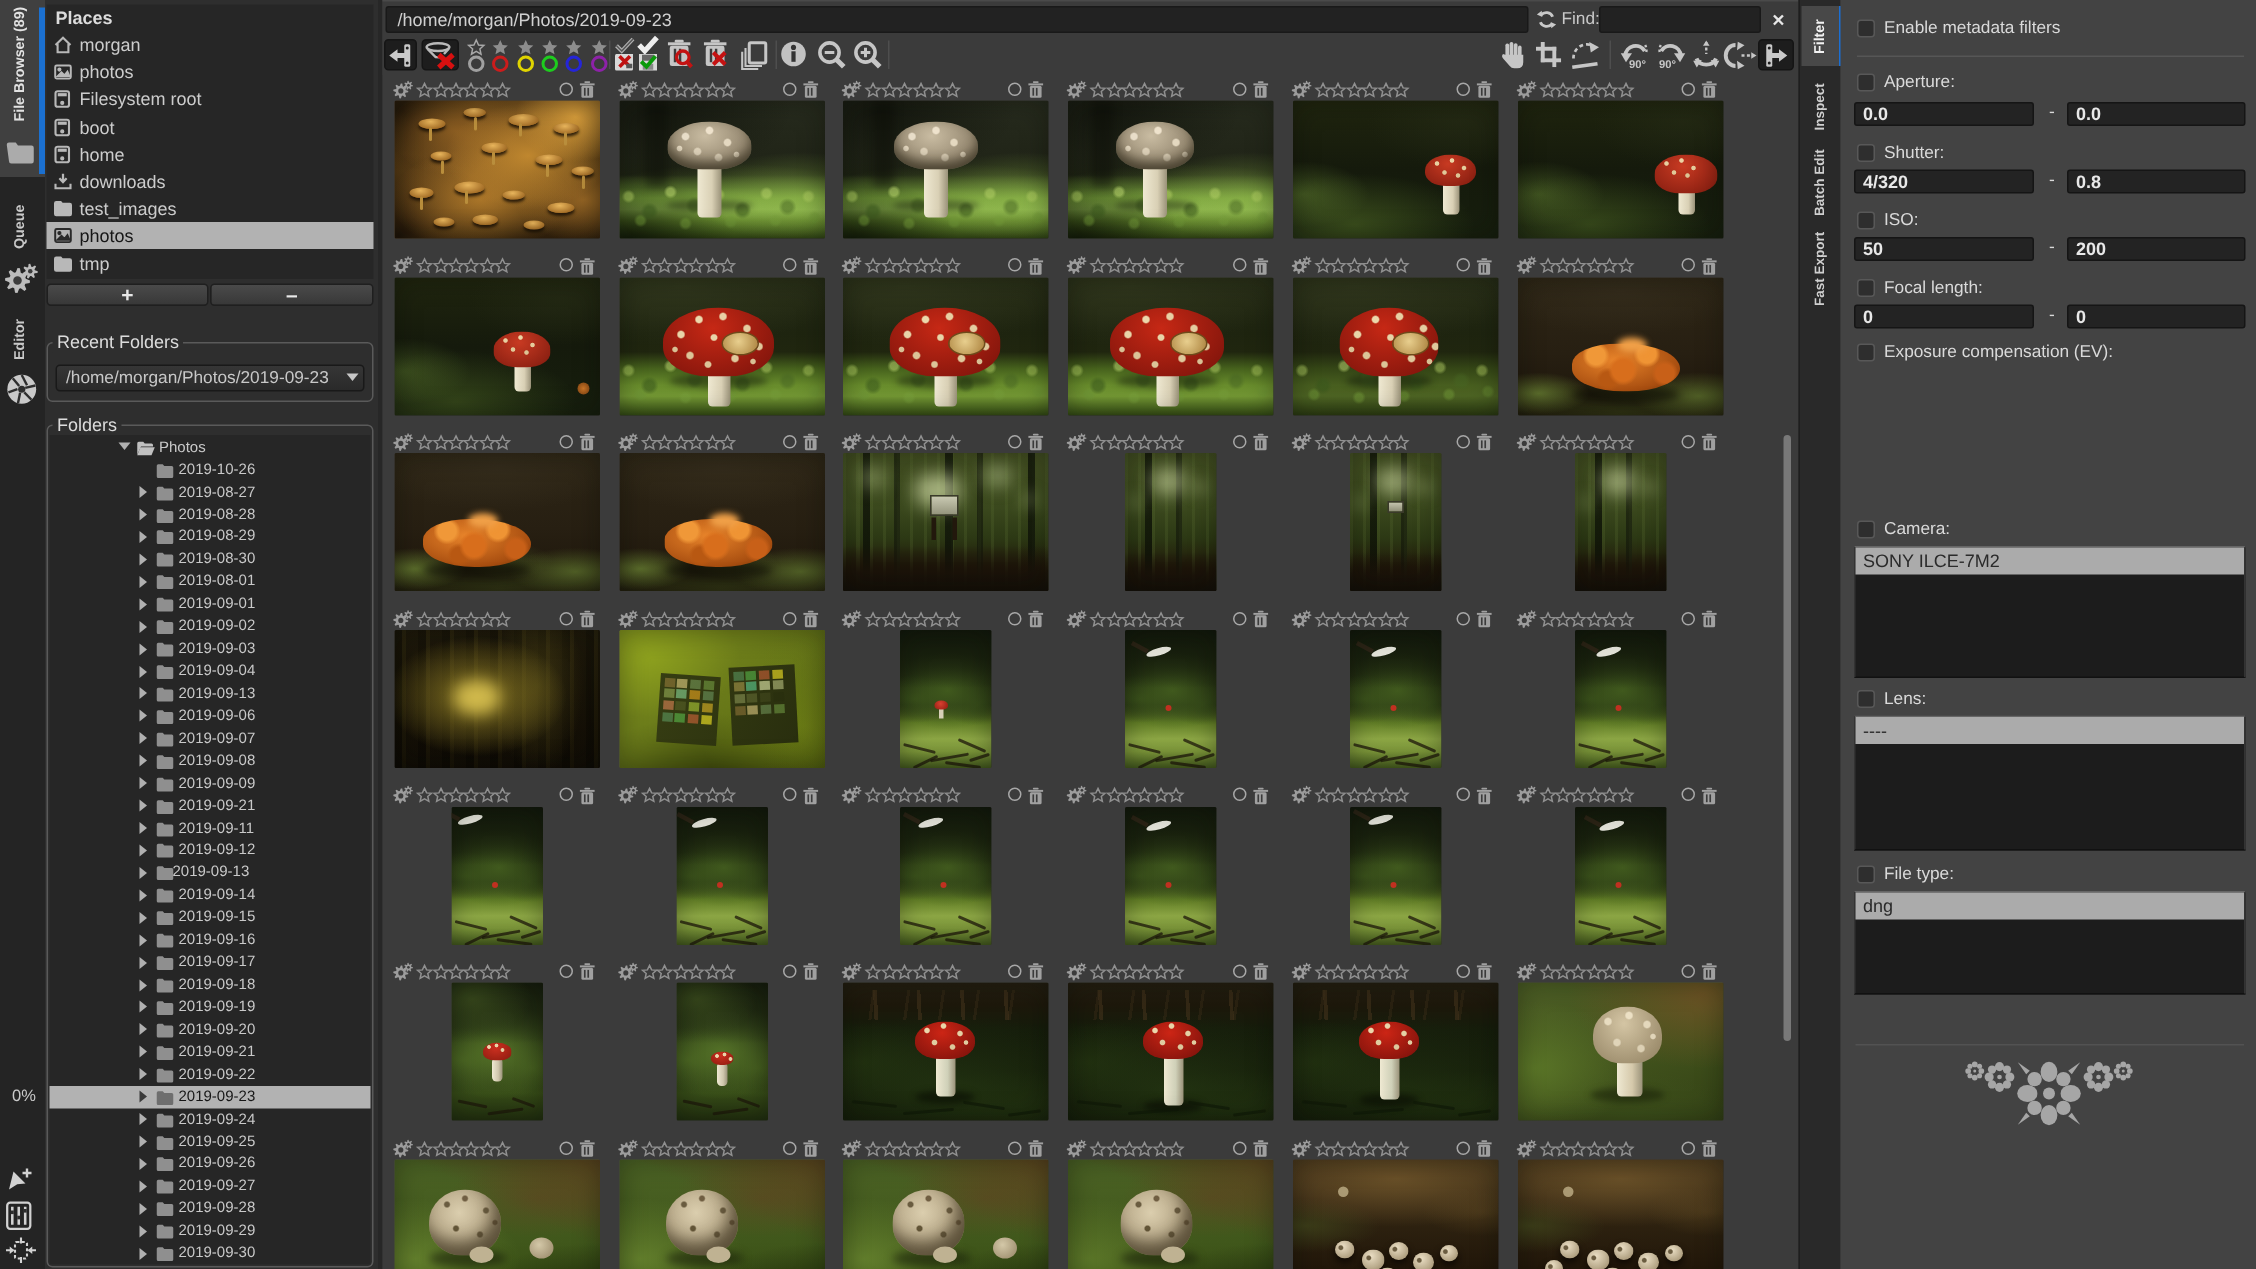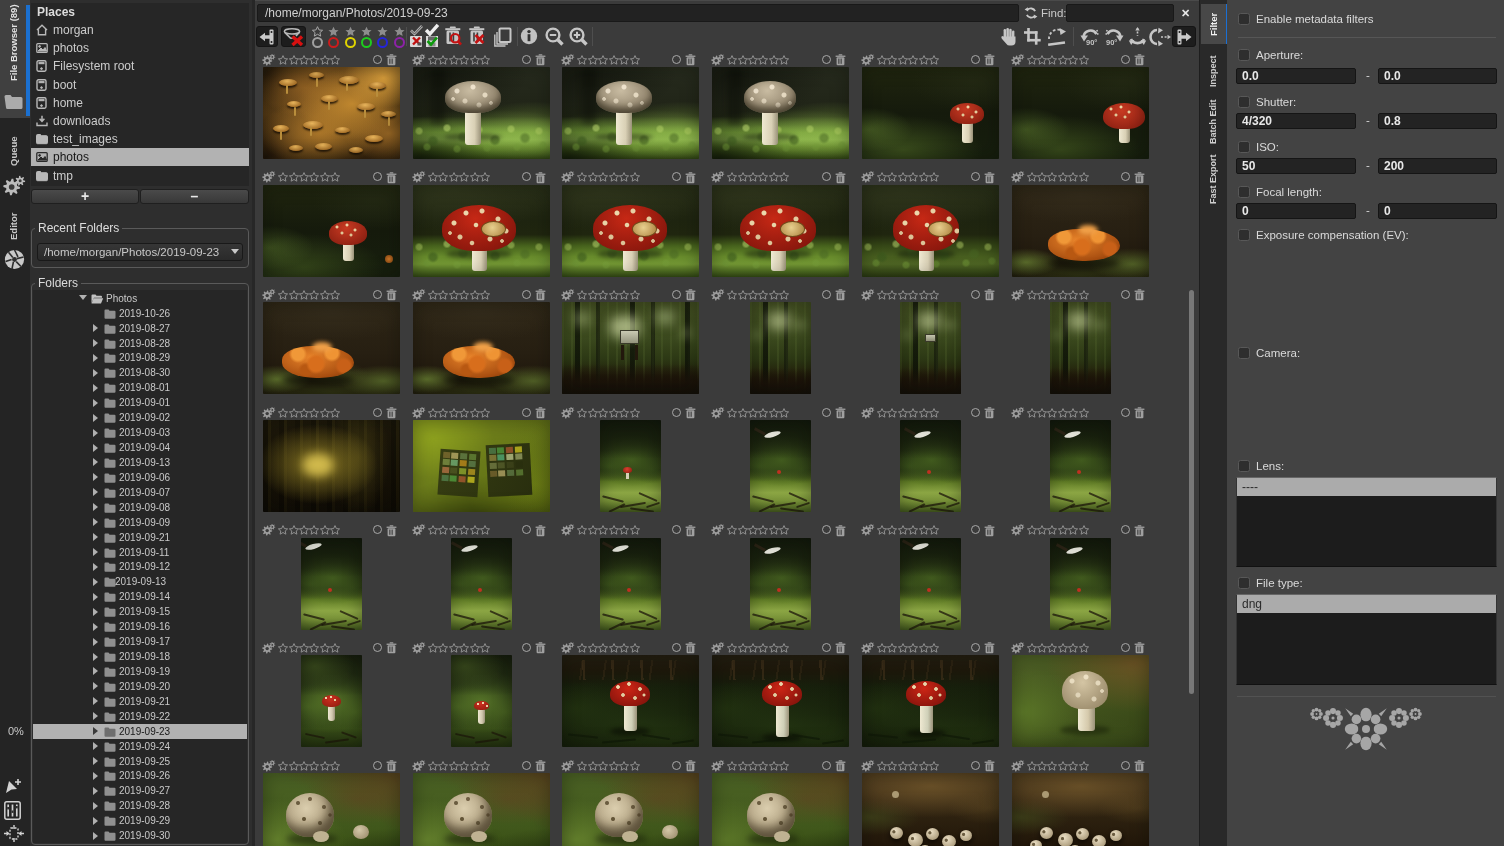--- a/index.html
+++ b/index.html
@@ -2345,28 +2345,31 @@
     <div class="rentry" style="left:151px;top:158px;width:119px">200</div>
 <div class="cb" style="left:11px;top:186px"></div>
     <div class="rlab" style="left:29px;top:186px">Focal length:</div>
     <div class="rentry" style="left:9px;top:203px;width:120px">0</div>
     <div class="rlab" style="left:139px;top:204px">-</div>
     <div class="rentry" style="left:151px;top:203px;width:119px">0</div>
 <div class="cb" style="left:11px;top:229px"></div>
     <div class="rlab" style="left:29px;top:229px">Exposure compensation (EV):</div>
 <div class="cb" style="left:11px;top:347px"></div>
     <div class="rlab" style="left:29px;top:347px">Camera:</div>
+<div class="lbox" style="top:364px;height:88px">
+      <div class="lsel">SONY ILCE-7M2</div>
+    </div>
 <div class="cb" style="left:11px;top:460px"></div>
     <div class="rlab" style="left:29px;top:460px">Lens:</div>
 <div class="lbox" style="top:477px;height:90px">
       <div class="lsel">----</div>
     </div>
 <div class="cb" style="left:11px;top:577px"></div>
     <div class="rlab" style="left:29px;top:577px">File type:</div>
-<div class="lbox" style="top:594px;height:91px">
+<div class="lbox" style="top:594px;height:69px">
       <div class="lsel">dng</div>
     </div>
 <div class="hr" style="left:10px;top:696px;width:259px;background:#525252"></div>
 <svg class="i" style="left:85px;top:702px" width="108" height="56" viewBox="0 0 108 56">
 <g fill="#a6a6a6">
 <g transform="translate(54,27) scale(0.8)">
   <ellipse cx="0" cy="-18" rx="7" ry="8.5"></ellipse>
           <ellipse cx="0" cy="18" rx="7" ry="8.5"></ellipse>
   <ellipse cx="-18" cy="0" rx="8.5" ry="7"></ellipse>
           <ellipse cx="18" cy="0" rx="8.5" ry="7"></ellipse>

